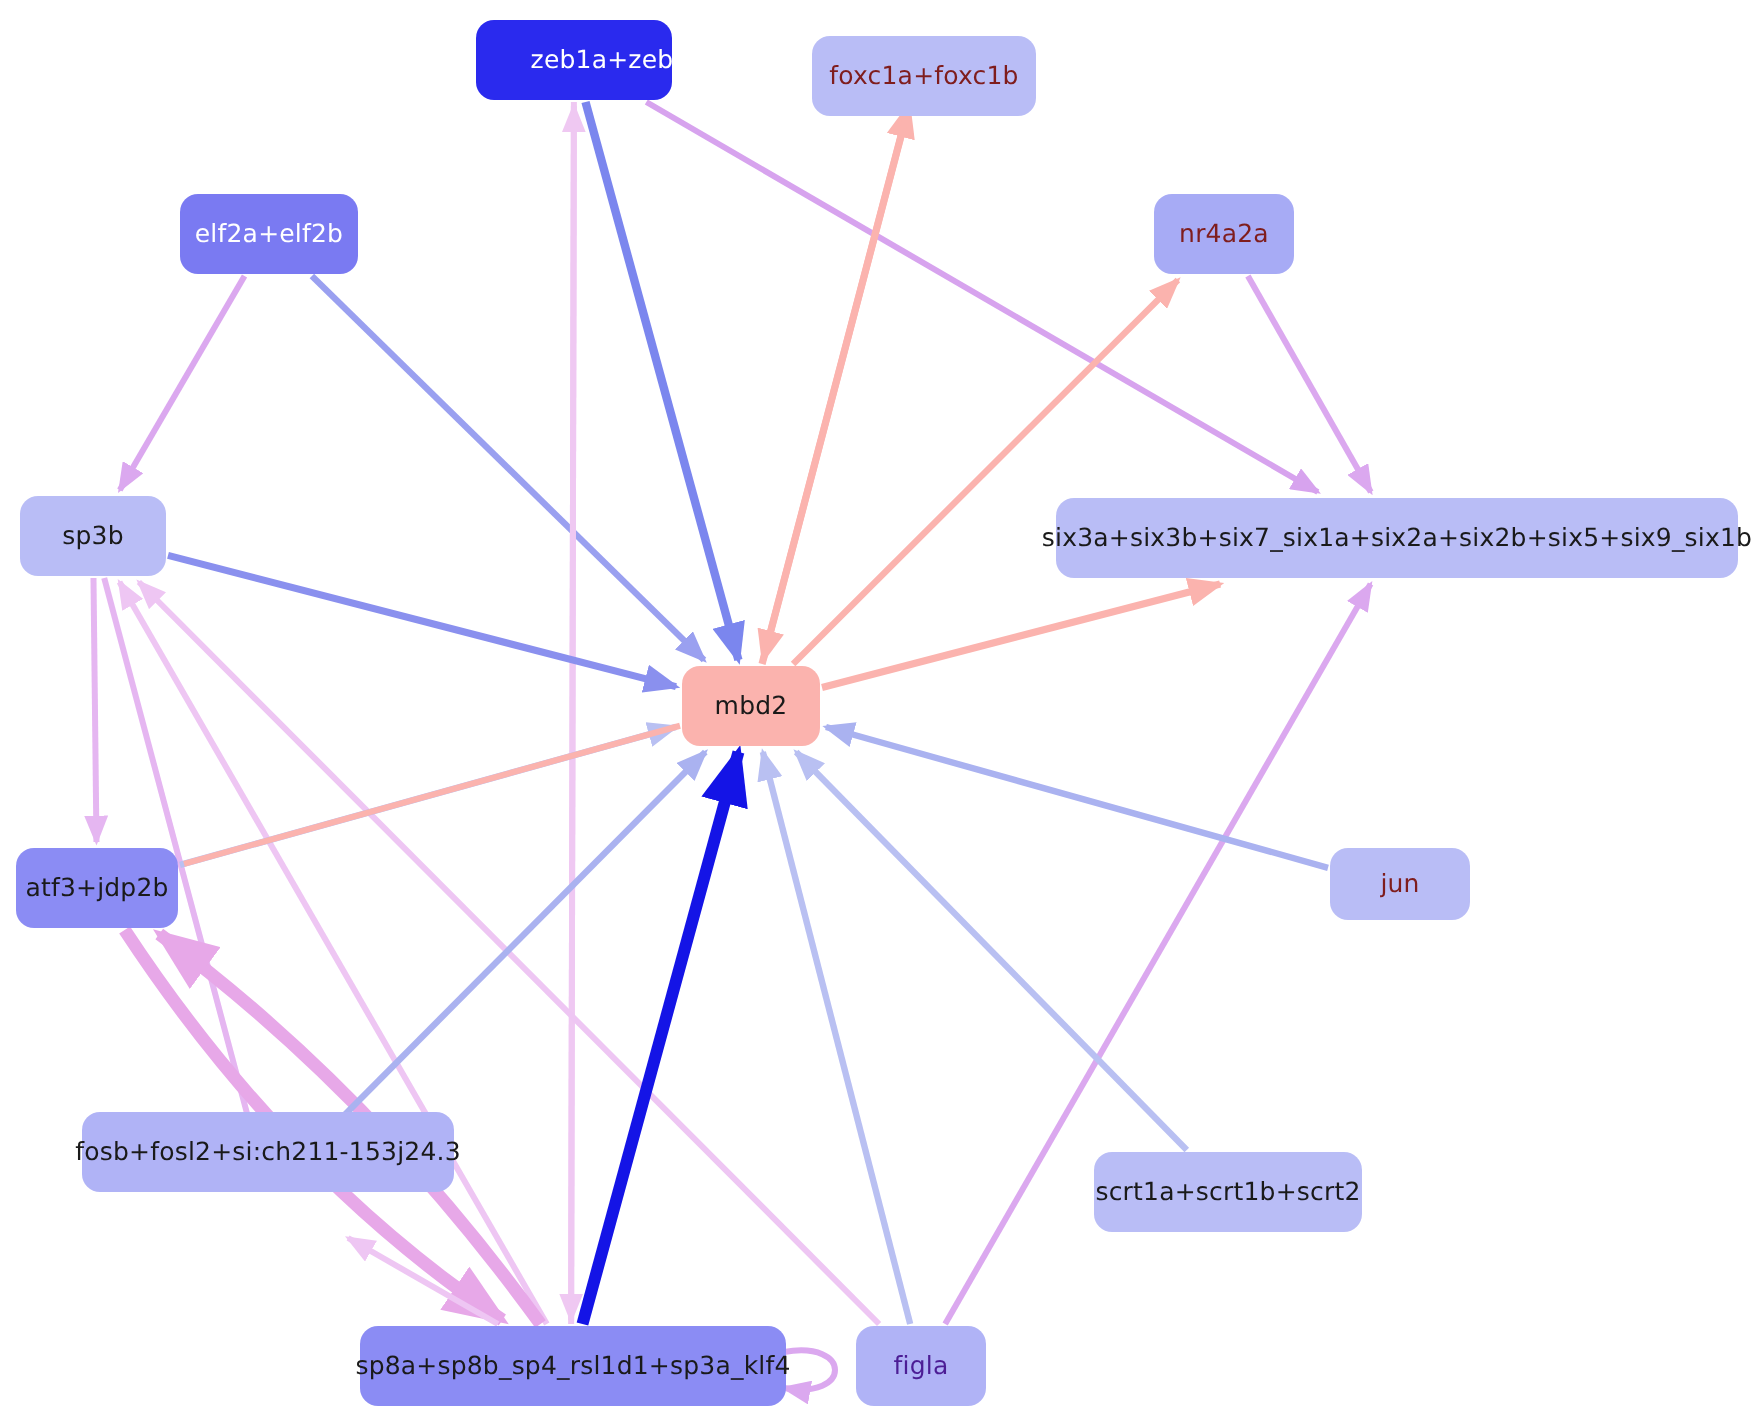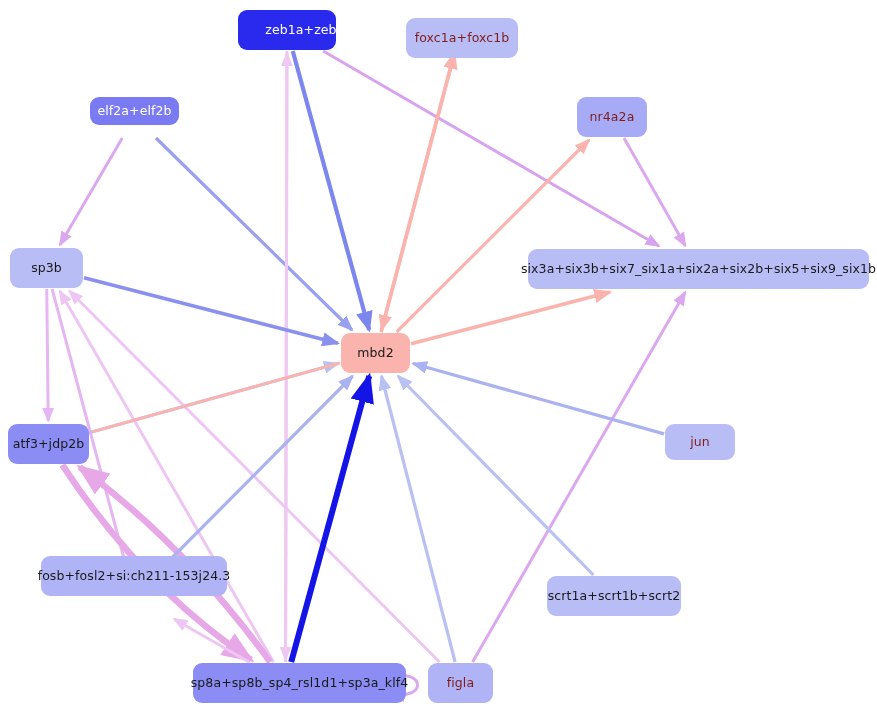--- a/index.html
+++ b/index.html
@@ -119,21 +119,21 @@
       <line x1="664" y1="433.904468412943" x2="413" y2="363.5161787365177" stroke="#aab2f0" stroke-width="3.2" fill="none" stroke-linecap="butt" marker-end="url(#ah13)"></line>
       <line x1="340" y1="362.87920489296636" x2="92" y2="431.89449541284404" stroke="#fbb3ae" stroke-width="3" fill="none" stroke-linecap="butt"></line>
     </svg>
   <div id="node-layer">
       <div class="node" style="left: 238px; top: 10px; width: 98px; height: 40px; background: rgb(42, 42, 238); color: rgb(255, 255, 255); padding-left: 44px;">
         <span>zeb1a+zeb1b</span>
       </div>
       <div class="node" style="left: 406px; top: 18px; width: 112px; height: 40px; background: rgb(185, 189, 246); color: #7f1d1d;">
         <span>foxc1a+foxc1b</span>
       </div>
-      <div class="node" style="left: 90px; top: 97px; width: 89px; height: 28px; background: rgb(122, 122, 242); color: rgb(255, 255, 255);">
+      <div class="node" style="left: 90px; top: 97px; width: 89px; height: 40px; background: rgb(122, 122, 242); color: rgb(255, 255, 255);">
         <span>elf2a+elf2b</span>
       </div>
       <div class="node" style="left: 577px; top: 97px; width: 70px; height: 40px; background: rgb(167, 171, 245); color: #7f1d1d;">
         <span>nr4a2a</span>
       </div>
       <div class="node" style="left: 10px; top: 248px; width: 73px; height: 40px; background: rgb(185, 189, 246); color: rgb(26, 26, 26);">
         <span>sp3b</span>
       </div>
       <div class="node" style="left: 528px; top: 249px; width: 341px; height: 40px; background: rgb(185, 189, 246); color: rgb(26, 26, 26);">
         <span>six3a+six3b+six7_six1a+six2a+six2b+six5+six9_six1b</span>
@@ -146,20 +146,20 @@
       </div>
       <div class="node" style="left: 665px; top: 424px; width: 70px; height: 36px; background: rgb(185, 189, 246); color: #7f1d1d;">
         <span>jun</span>
       </div>
       <div class="node" style="left: 41px; top: 556px; width: 186px; height: 40px; background: rgb(176, 179, 246); color: rgb(26, 26, 26);">
         <span>fosb+fosl2+si:ch211-153j24.3</span>
       </div>
       <div class="node" style="left: 547px; top: 576px; width: 134px; height: 40px; background: rgb(185, 189, 246); color: rgb(26, 26, 26); justify-content: center;">
         <span>scrt1a+scrt1b+scrt2</span>
       </div>
-      <div class="node" style="left: 193px; top: 663px; width: 213px; height: 40px; background: rgb(139, 140, 244); color: rgb(26, 26, 26);">
+      <div class="node" style="left: 180px; top: 663px; width: 213px; height: 40px; background: rgb(139, 140, 244); color: rgb(26, 26, 26);">
         <span>sp8a+sp8b_sp4_rsl1d1+sp3a_klf4</span>
       </div>
-      <div class="node" style="left: 428px; top: 663px; width: 65px; height: 40px; background: rgb(176, 179, 246); color: #7f1d1d;">
+      <div class="node" style="left: 428px; top: 663px; width: 65px; height: 40px; background: rgb(176, 179, 246); color: #4c1d95;">
         <span>figla</span>
       </div>
     </div>
 </div>
 
 </body></html>

